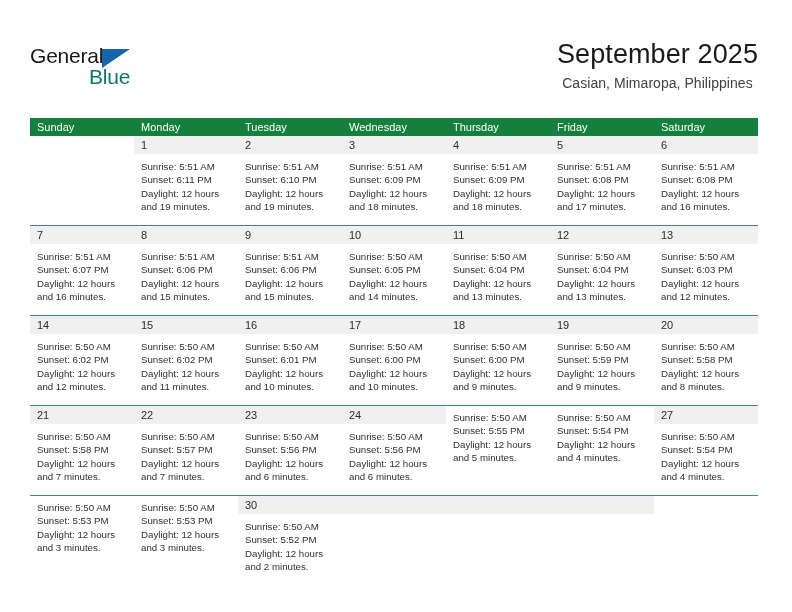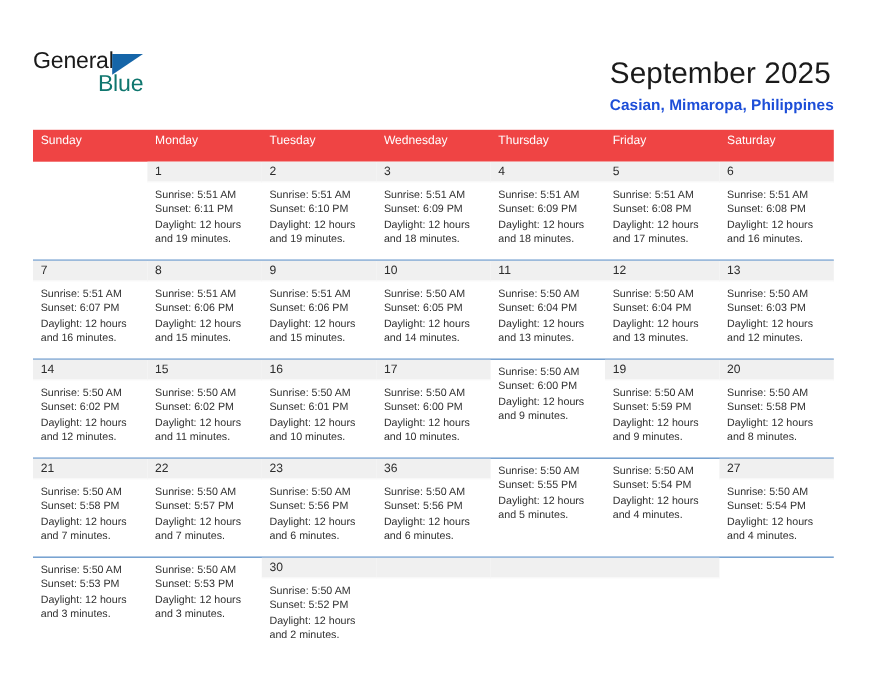--- a/index.html
+++ b/index.html
@@ -62,52 +62,53 @@
     left: 72px;
     top: 4px;
     width: 0;
     height: 0;
     border-left: 28px solid #1565a8;
     border-bottom: 19px solid transparent;
   }
   .title-wrap {
     position: absolute;
     right: 0;
-    top: 12px;
-    text-align: left;
+    top: 0;
+    text-align: center;
   }
   .cal-title {
     font-size: 27px;
     color: #1a1a1a;
     line-height: 1.12;
     font-weight: normal;
     margin: 0;
     letter-spacing: 0.1px;
   }
   .cal-subtitle {
     font-size: 14px;
-    color: #1d4ed8;
+    color: #404040;
     margin: 7px 0 0 0;
     line-height: 1.1;
-    font-weight: bold;
+    font-weight: normal;
     letter-spacing: 0.05px;
   }
 
   
   .calendar {
     position: absolute;
     left: 30px;
     top: 105px;
     width: 728px;
   }
   .weekday-row {
     display: flex;
     width: 100%;
-    background: #ef4444;
-    height: 29px;
+    background: #15803d;
+    height: 18px;
+    align-items: center;
   }
   .weekday {
     flex: 1 1 0;
     color: #ffffff;
     font-size: 11px;
     line-height: 21px;
     padding-left: 7px;
     white-space: nowrap;
     overflow: hidden;
   }
@@ -383,20 +384,23 @@
                 <span class="day-num">17</span>
               </div>
               <div class="day-body">
                 <div class="day-line">Sunrise: 5:50 AM</div>
                 <div class="day-line">Sunset: 6:00 PM</div>
                 <div class="day-line daylight-line">Daylight: 12 hours</div>
                 <div class="day-line daylight-line">and 10 minutes.</div>
               </div>
             </div>
             <div class="day-cell">
+              <div class="day-num-band">
+                <span class="day-num">18</span>
+              </div>
               <div class="day-body">
                 <div class="day-line">Sunrise: 5:50 AM</div>
                 <div class="day-line">Sunset: 6:00 PM</div>
                 <div class="day-line daylight-line">Daylight: 12 hours</div>
                 <div class="day-line daylight-line">and 9 minutes.</div>
               </div>
             </div>
             <div class="day-cell">
               <div class="day-num-band">
                 <span class="day-num">19</span>
@@ -451,21 +455,21 @@
               </div>
               <div class="day-body">
                 <div class="day-line">Sunrise: 5:50 AM</div>
                 <div class="day-line">Sunset: 5:56 PM</div>
                 <div class="day-line daylight-line">Daylight: 12 hours</div>
                 <div class="day-line daylight-line">and 6 minutes.</div>
               </div>
             </div>
             <div class="day-cell">
               <div class="day-num-band">
-                <span class="day-num">36</span>
+                <span class="day-num">24</span>
               </div>
               <div class="day-body">
                 <div class="day-line">Sunrise: 5:50 AM</div>
                 <div class="day-line">Sunset: 5:56 PM</div>
                 <div class="day-line daylight-line">Daylight: 12 hours</div>
                 <div class="day-line daylight-line">and 6 minutes.</div>
               </div>
             </div>
             <div class="day-cell">
               <div class="day-body">

